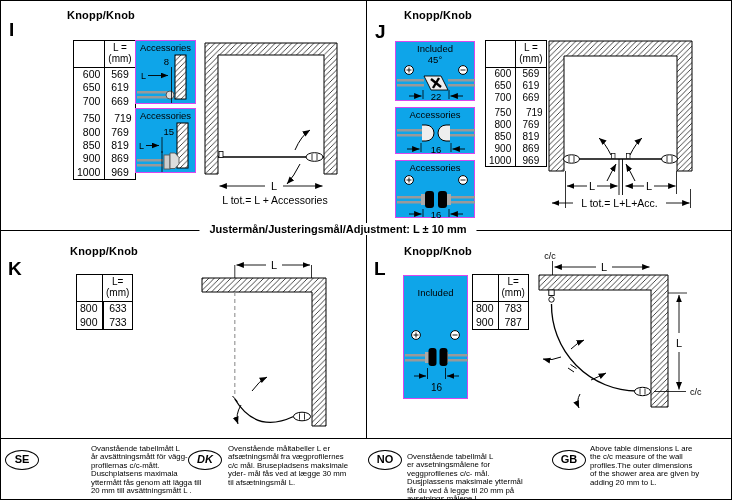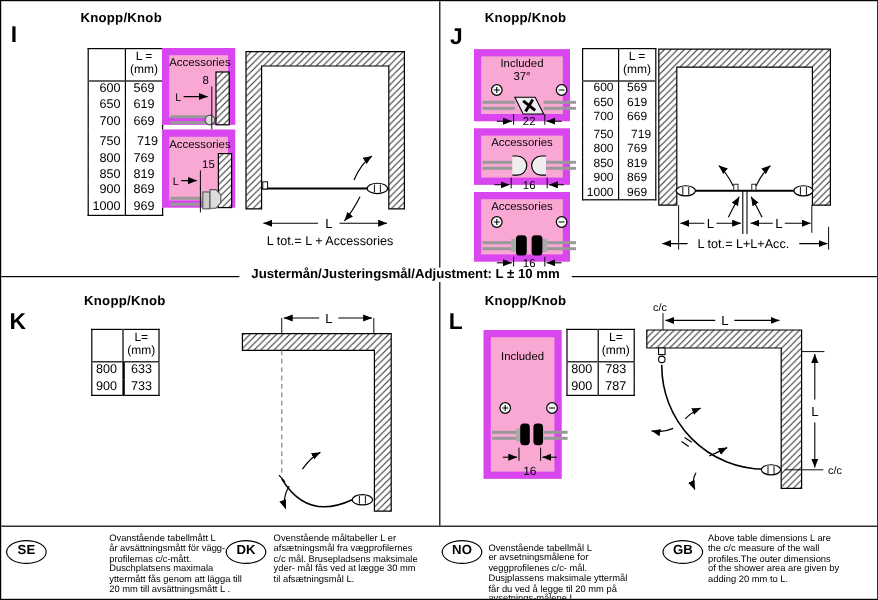--- a/index.html
+++ b/index.html
@@ -18,21 +18,21 @@
   .dimtable th { font-size:10px; line-height:10.5px; white-space:pre-line; padding:2px 3px 3px 3px; height:23px; }
   .dimtable thead tr { border-bottom:1px solid #000; }
   .dimtable td + td, .dimtable th + th { border-left:1px solid #000; }
   .dimtable td:first-child { text-align:right; padding-right:4px;margin-top:40px; }
   .t-i td { font-size:10.5px; line-height:13.4px; }
   .t-j td { font-size:10px; line-height:11.8px; }
   .t-k td, .t-l td { font-size:10.5px; line-height:13.5px; }
   .t-k td + td { border-left:2px solid #000; }
   tr.gaptop td { padding-top:4px;text-align:right; }
 
-  .accbox { position:absolute; border:6px solid #d946ef; background:#f9a8d4; }
+  .accbox { position:absolute; border:1px solid #d946ef; background:#0ea5e9; }
   .accbox .title { text-align:center; font-size:9.5px; line-height:1.15; padding-top:2px; white-space:nowrap; }
   .accbox svg { position:absolute; left:1px; }
 
   .badge { position:absolute; width:34px; height:20px; border:1.6px solid #000; border-radius:50%; text-align:center; font-weight:bold; font-size:11px; line-height:17px; background:#fff; }
   .fn-text { position:absolute; font-size:7.8px; line-height:8.4px; white-space:pre-line; width:148px; }
 
   svg { overflow:visible; display:block; }
   svg text { font-family:"Liberation Sans", sans-serif; fill:#000; }
   .wall { fill:url(#hatch); stroke:#000; stroke-width:1; }
   .dim  { stroke:#000; stroke-width:.9; fill:none; }
@@ -163,21 +163,21 @@
       <text x="75" y="152.8" class="dimtxt">L</text>
     </g>
     <text x="76" y="167" class="tottxt">L tot.= L + Accessories</text>
   </svg>
 
   <div class="letter" style="left:374px; top:21px;">J</div>
   <div class="knophead" style="left:403px; top:9px;">Knopp/Knob</div>
 
   <div class="accbox" style="left:394px; top:40px; width:80px; height:60px;">
     <div class="title">Included</div>
-    <div class="title" style="padding-top:0">37°</div>
+    <div class="title" style="padding-top:0">45°</div>
     <svg width="78" height="37" style="top:21px;">
       <g>
         <circle cx="12" cy="7" r="4.4" class="knob"></circle>
           <line x1="9.5" y1="7" x2="14.5" y2="7" class="dim"></line>
           <line x1="12" y1="4.5" x2="12" y2="9.5" class="dim"></line>
       </g>
       <g>
         <circle cx="66" cy="7" r="4.4" class="knob"></circle>
           <line x1="63.5" y1="7" x2="68.5" y2="7" class="dim"></line>
       </g>
@@ -465,21 +465,21 @@
   </svg>
 
   <div class="badge" style="left:4px; top:449px;">SE</div>
   <div class="fn-text" style="left:46px; top:444px;margin-left:44px;">Ovanstående tabellmått L
 år avsättningsmått för vägg-
 profilernas c/c-mått.
 Duschplatsens maximala
 yttermått fås genom att lägga till
 20 mm till avsättningsmått L .</div>
 
-  <div class="badge" style="left:187px; top:449px;">DK</div>
+  <div class="badge" style="left:187px; top:449px;font-style:italic;">DK</div>
   <div class="fn-text" style="left:227px; top:444px;">Ovenstående måltabeller L er
 afsætningsmål fra vægprofilernes
 c/c mål. Brusepladsens maksimale
 yder- mål fås ved at lægge 30 mm
 til afsætningsmål L.</div>
 
   <div class="badge" style="left:367px; top:449px;">NO</div>
   <div class="fn-text" style="left:406px; top:452px;">Ovenstående tabellmål L
 er avsetningsmålene for
 veggprofilenes c/c- mål.

